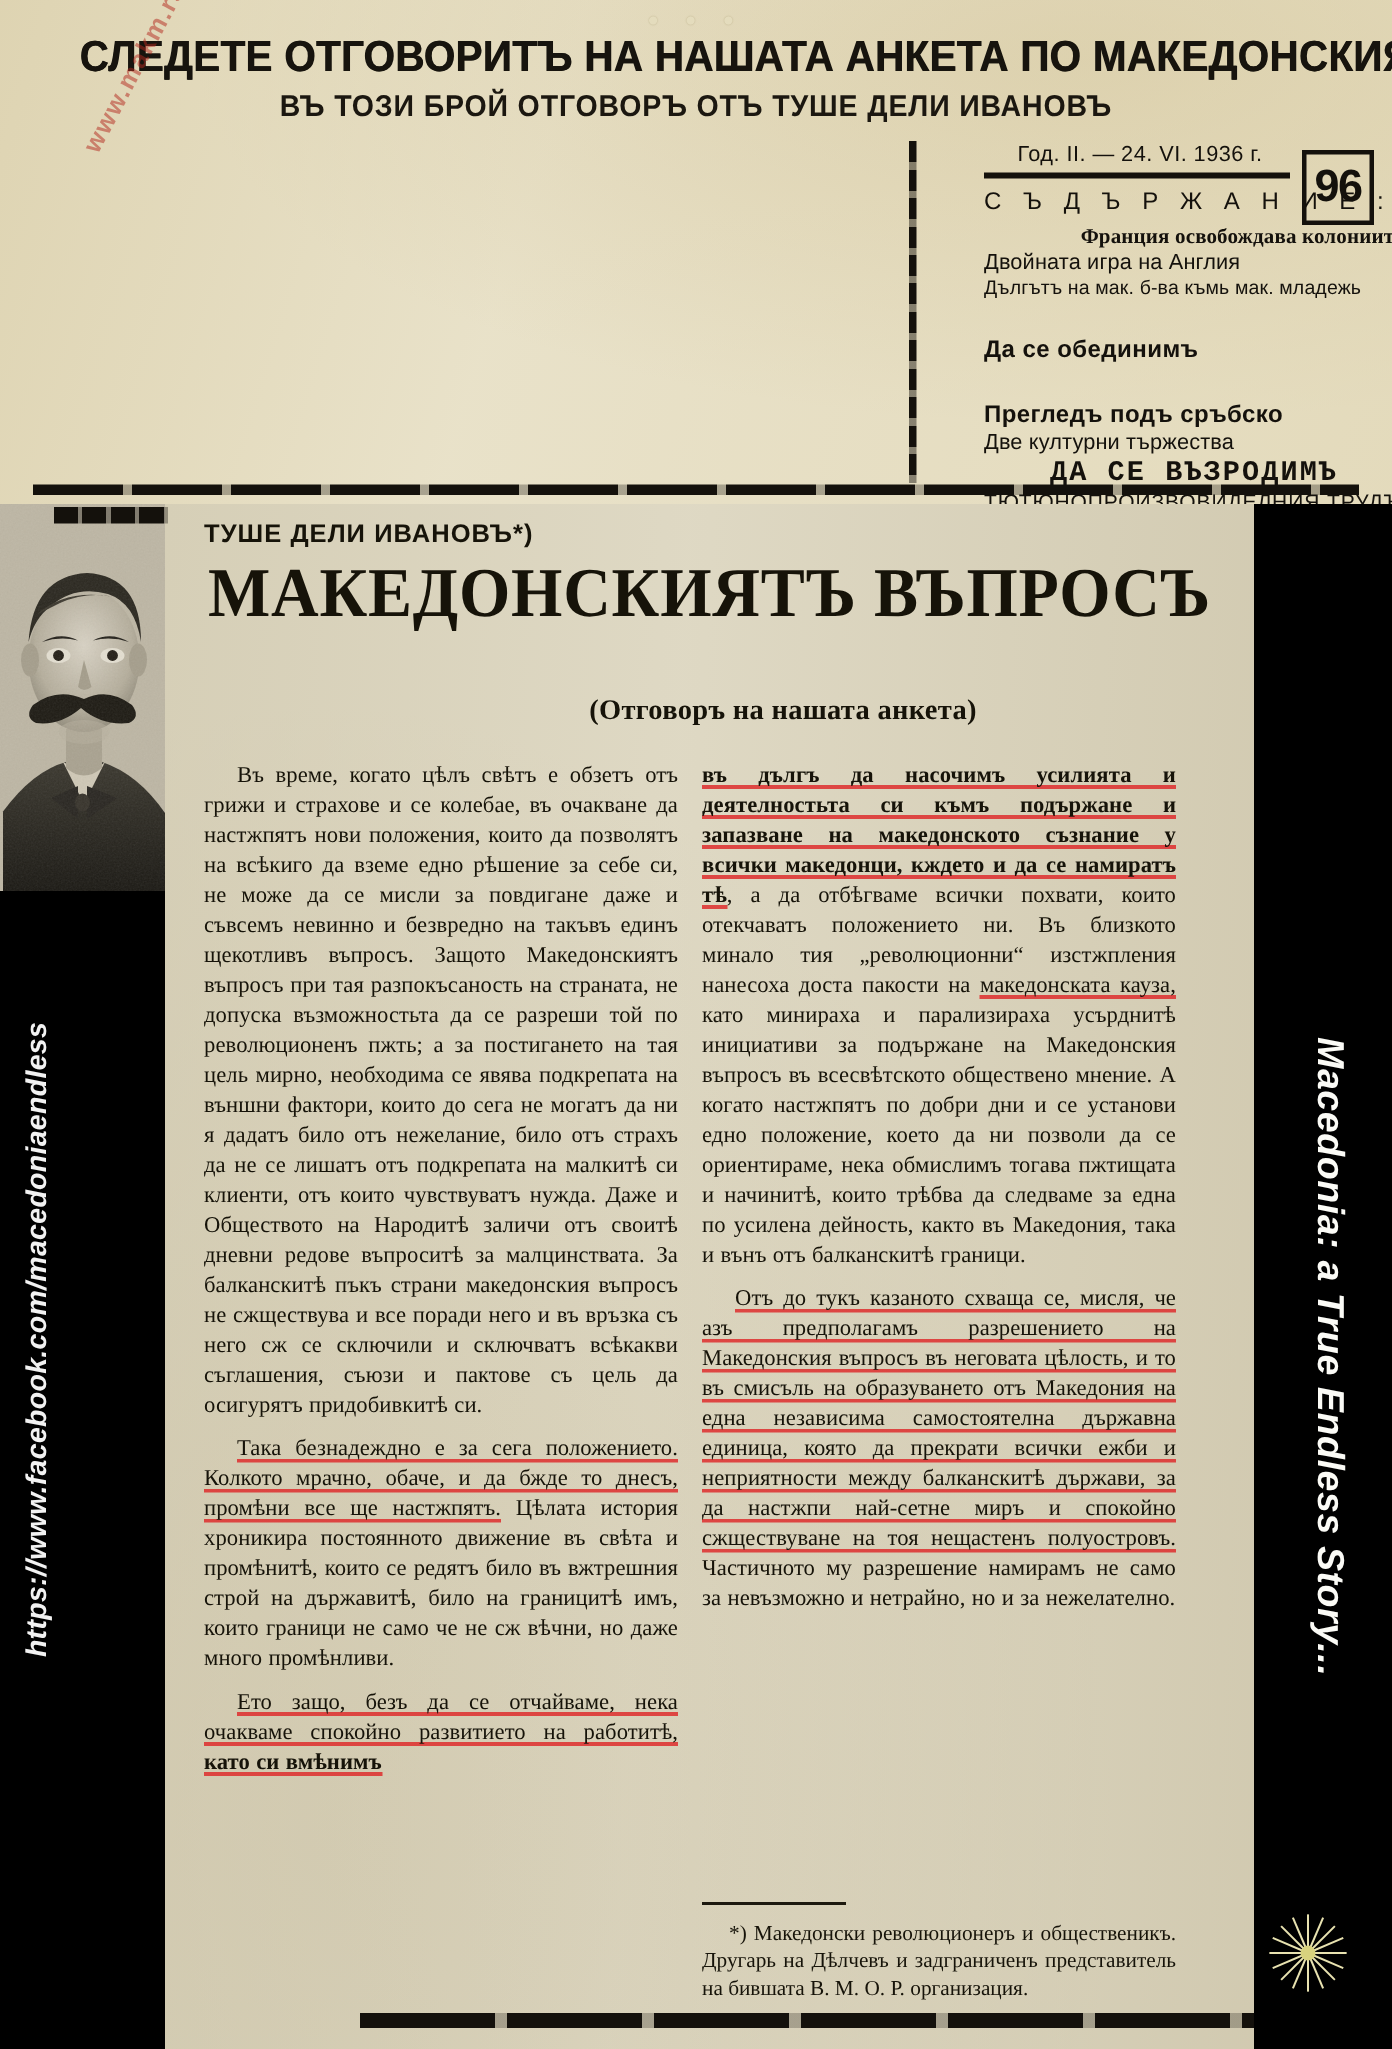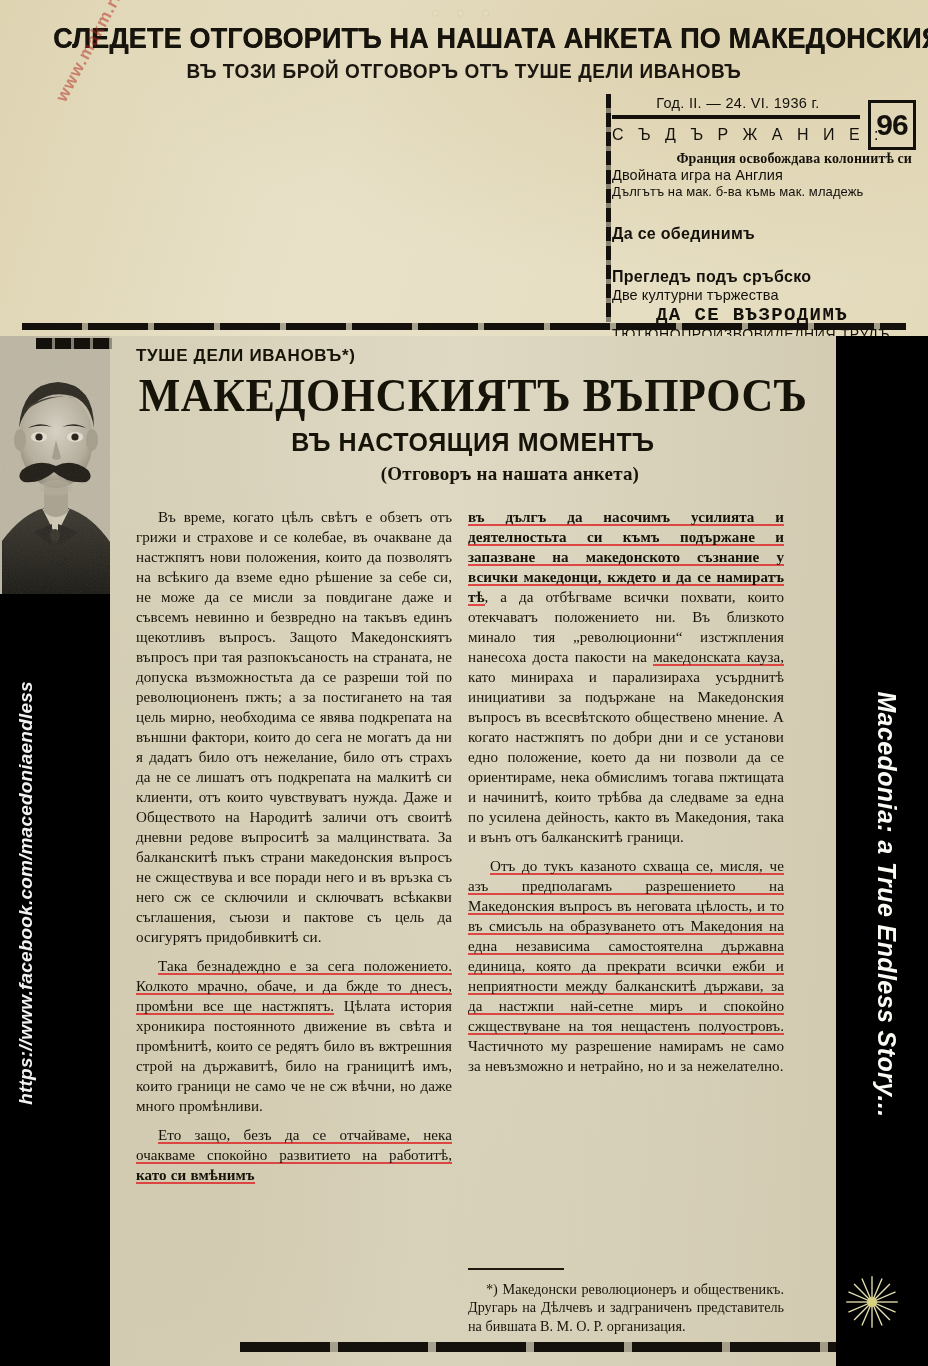--- a/index.html
+++ b/index.html
@@ -103,20 +103,21 @@
     transform-origin: left top;
     white-space: nowrap;
     letter-spacing: 1px;
   }
 
   
   #contents-box {
     position: absolute; left: 612px; top: 94px;
     width: 300px; height: 230px;
     color: #14110c;
+    padding-left: 44px;
   }
   #contents-rule-left {
     position: absolute; left: -6px; top: 0; width: 5px; height: 228px;
     background: repeating-linear-gradient(to bottom, #14110c 0 14px, rgba(20,17,12,.45) 14px 19px);
   }
   #issue-date {
     font-family: "Liberation Sans", sans-serif;
     font-size: 14.5px; font-weight: 400;
     text-align: center; letter-spacing: .3px;
     margin-top: 1px;
@@ -212,21 +213,21 @@
   #subhead {
     position: absolute; left: 0; top: 92px; width: 726px;
     text-align: center;
     font-family: "Liberation Sans", sans-serif;
     font-weight: 700;
     font-size: 25px;
     letter-spacing: .6px;
     white-space: nowrap;
   }
   #sub-note {
-    position: absolute; left: 0; top: 127px; width: 800px;
+    position: absolute; left: 12px; top: 127px; width: 800px;
     text-align: center;
     font-family: "Liberation Serif", serif;
     font-weight: 700;
     font-size: 19px;
     letter-spacing: .2px;
     white-space: nowrap;
   }
 
   
   .column {
@@ -404,21 +405,20 @@
     <ellipse cx="56" cy="152" rx="17" ry="8" fill="#b7b09e" opacity=".5"></ellipse>
     <rect width="112" height="258" filter="url(#grain)" fill="none" opacity=".5"></rect>
   </svg>
 </div>
 <div id="portrait-rule"></div>
 
 <div id="article">
 
   <div id="byline">ТУШЕ ДЕЛИ ИВАНОВЪ*)</div>
   <h1 id="headline">МАКЕДОНСКИЯТЪ ВЪПРОСЪ</h1>
-  <h2 id="subhead">ВЪ НАСТОЯЩИЯ МОМЕНТЪ</h2>
   <div id="sub-note">(Отговоръ на нашата анкета)</div>
 
   <div class="column" id="col-left">
     <p><span>Въ време, когато цѣлъ свѣтъ е обзетъ отъ грижи и страхове и се колебае, въ очакване да настжпятъ нови положения, които да позволятъ на всѣкиго да вземе едно рѣшение за себе си, не може да се мисли за повдигане даже и съвсемъ невинно и безвредно на такъвъ единъ щекотливъ въпросъ. Защото Македонскиятъ въпросъ при тая разпокъсаность на страната, не допуска възможностьта да се разреши той по революционенъ пжть; а за постигането на тая цель мирно, необходима се явява подкрепата на външни фактори, които до сега не могатъ да ни я дадатъ било отъ нежелание, било отъ страхъ да не се лишатъ отъ подкрепата на малкитѣ си клиенти, отъ които чувствуватъ нужда. Даже и Обществото на Народитѣ заличи отъ своитѣ дневни редове въпроситѣ за малцинствата. За балканскитѣ пъкъ страни македонския въпросъ не сжществува и все поради него и въ връзка съ него сж се сключили и сключватъ всѣкакви съглашения, съюзи и пактове съ цель да осигурятъ придобивкитѣ си.</span></p>
     <p><span class="u">Така безнадеждно е за сега положението.</span> <span class="u">Колкото мрачно, обаче, и да бжде то днесъ, промѣни все ще настжпятъ.</span> <span>Цѣлата история хроникира постоянното движение въ свѣта и промѣнитѣ, които се редятъ било въ вжтрешния строй на държавитѣ, било на границитѣ имъ, които граници не само че не сж вѣчни, но даже много промѣнливи.</span></p>
     <p><span class="u">Ето защо, безъ да се отчайваме, нека очакваме спокойно развитието на работитѣ,</span> <span class="u ub">като си вмѣнимъ</span></p>
   </div>
 
   <div class="column" id="col-right">
     <p class="noindent"><span class="u ub">въ дългъ да насочимъ усилията и деятелностьта си къмъ подържане и запазване на македонското съзнание у всички македонци, кждето и да се намиратъ тѣ</span><span>, а да отбѣгваме всички похвати, които отекчаватъ положението ни. Въ близкото минало тия „революционни“ изстжпления нанесоха доста пакости на </span><span class="u">македонската кауза,</span><span> като минираха и парализираха усърднитѣ инициативи за подържане на Македонския въпросъ въ всесвѣтското обществено мнение. А когато настжпятъ по добри дни и се установи едно положение, което да ни позволи да се ориентираме, нека обмислимъ тогава пжтищата и начинитѣ, които трѣбва да следваме за една по усилена дейность, както въ Македония, така и вънъ отъ балканскитѣ граници.</span></p>

